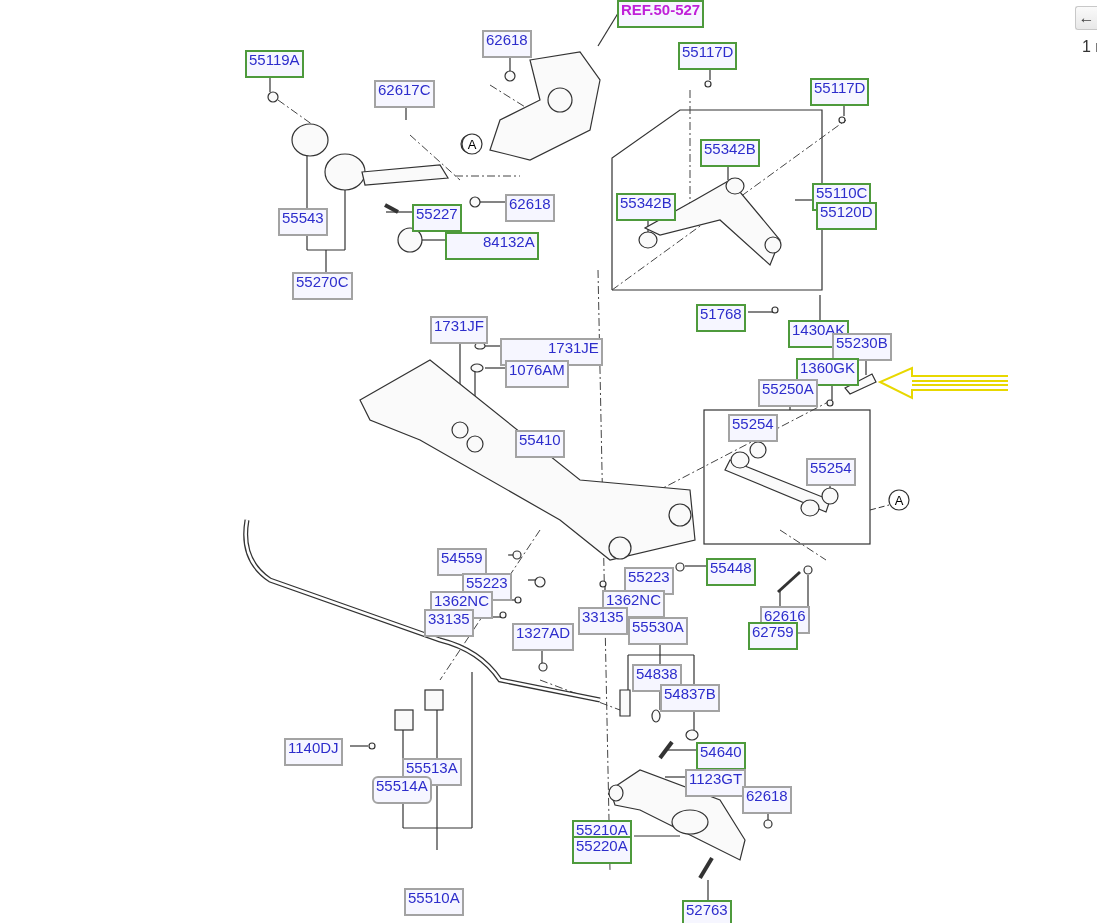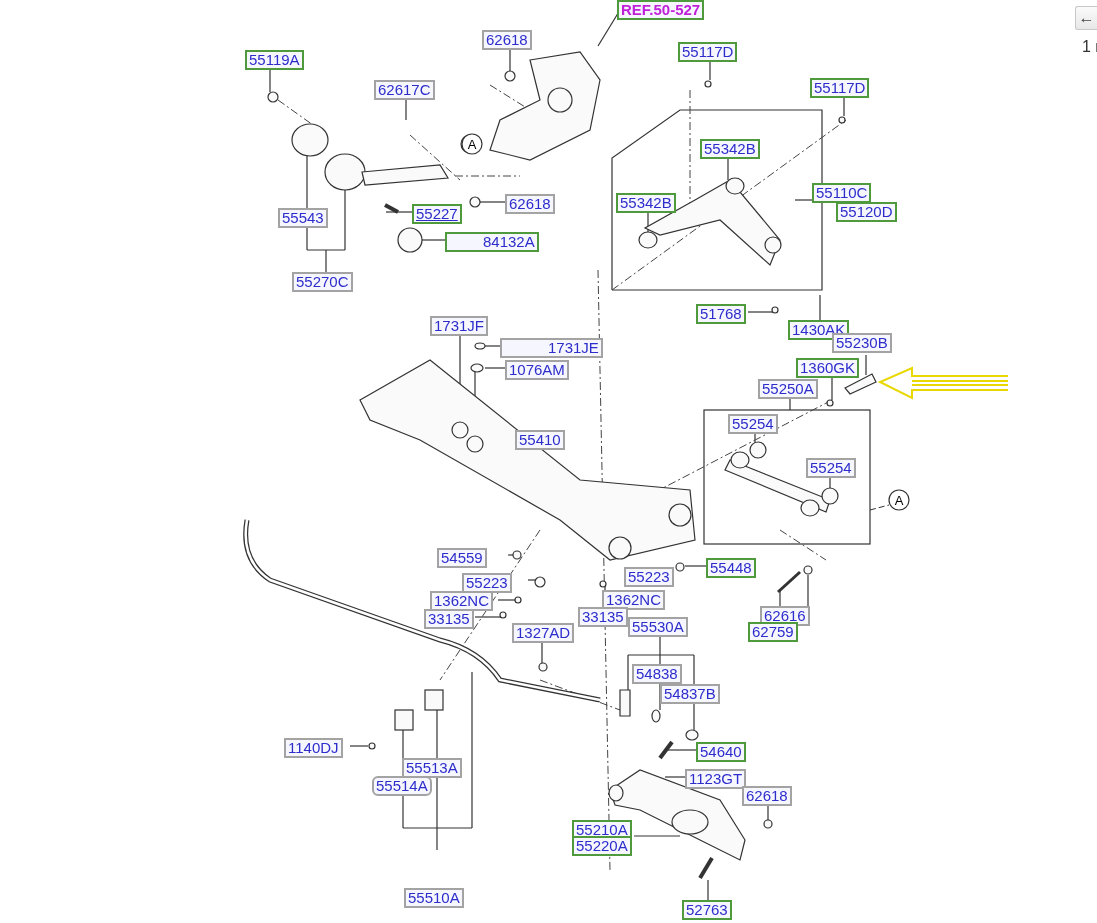--- a/index.html
+++ b/index.html
@@ -1,18 +1,18 @@
 <!DOCTYPE html>
 <html><head>
 <meta charset="utf-8">
 <style>
   html, body { margin: 0; padding: 0; background: #ffffff; }
   body { width: 1097px; height: 923px; position: relative; overflow: hidden; font-family: "Liberation Sans", sans-serif; }
   #diagram { position: absolute; left: 0; top: 0; }
-  .lbl { position: absolute; height: 20px; line-height: 15px; padding: 0 2px; font-size: 15px; color: #2d2dcc; background: #f6f6ff; white-space: nowrap; box-sizing: border-box; cursor: pointer; }
+  .lbl { position: absolute; height: 28px; line-height: 15px; padding: 0 2px; font-size: 15px; color: #2d2dcc; background: #f6f6ff; white-space: nowrap; box-sizing: border-box; cursor: pointer; }
   .lbl.blue { border: 2px solid #a3a3a3; }
   .lbl.green { border: 2px solid #4e9a3c; }
   .lbl.ref { color: #c020d8; font-weight: bold; }
   .nav-btn { position: absolute; left: 1075px; top: 6px; width: 22px; height: 24px; border: 1px solid #c8c8c8; border-right: none; border-radius: 3px 0 0 3px; background: linear-gradient(#fafafa,#e8e8e8); box-sizing: border-box; display: flex; align-items: center; justify-content: center; font-size: 16px; color: #444; cursor: pointer; }
   .page-ind { position: absolute; left: 1082px; top: 38px; font-size: 16px; color: #333; white-space: nowrap; }
 </style>
 </head>
 <body>
 
 <svg id="diagram" width="1097" height="923" viewBox="0 0 1097 923">
@@ -169,29 +169,29 @@
   </div>
 <div class="page-ind">1 и</div>
 
 <div id="labels">
     <div class="lbl green ref" style="left: 617px; top: 0px;">REF.50-527</div>
     <div class="lbl green" style="left: 245px; top: 50px;">55119A</div>
     <div class="lbl blue" style="left: 482px; top: 30px;">62618</div>
     <div class="lbl blue" style="left: 374px; top: 80px;">62617C</div>
     <div class="lbl blue" style="left: 505px; top: 194px;">62618</div>
     <div class="lbl blue" style="left: 278px; top: 208px;">55543</div>
-    <div class="lbl green" style="left: 412px; top: 204px; text-decoration: underline;">55227</div>
+    <div class="lbl green" style="left: 412px; top: 204px;">55227</div>
     <div class="lbl green" style="left: 445px; top: 232px; padding-left: 36px;">84132A</div>
     <div class="lbl blue" style="left: 292px; top: 272px;">55270C</div>
     <div class="lbl green" style="left: 678px; top: 42px;">55117D</div>
     <div class="lbl green" style="left: 810px; top: 78px;">55117D</div>
     <div class="lbl green" style="left: 700px; top: 139px;">55342B</div>
     <div class="lbl green" style="left: 616px; top: 193px;">55342B</div>
     <div class="lbl green" style="left: 812px; top: 183px;">55110C</div>
-    <div class="lbl green" style="left: 836px; top: 202px;">55120D</div>
+    <div class="lbl green" style="left: 816px; top: 202px;">55120D</div>
     <div class="lbl green" style="left: 696px; top: 304px;">51768</div>
     <div class="lbl green" style="left: 788px; top: 320px;">1430AK</div>
     <div class="lbl blue" style="left: 832px; top: 333px;">55230B</div>
     <div class="lbl green" style="left: 796px; top: 358px;">1360GK</div>
     <div class="lbl blue" style="left: 758px; top: 379px;">55250A</div>
     <div class="lbl blue" style="left: 728px; top: 414px;">55254</div>
     <div class="lbl blue" style="left: 806px; top: 458px;">55254</div>
     <div class="lbl blue" style="left: 430px; top: 316px;">1731JF</div>
     <div class="lbl blue" style="left: 500px; top: 338px; padding-left: 46px;">1731JE</div>
     <div class="lbl blue" style="left: 505px; top: 360px;">1076AM</div>

